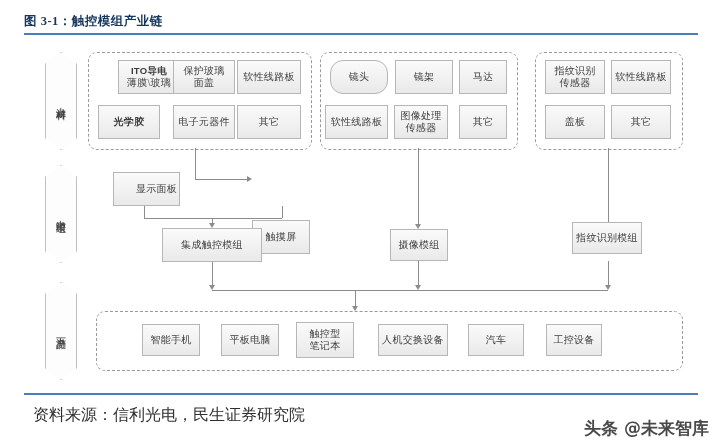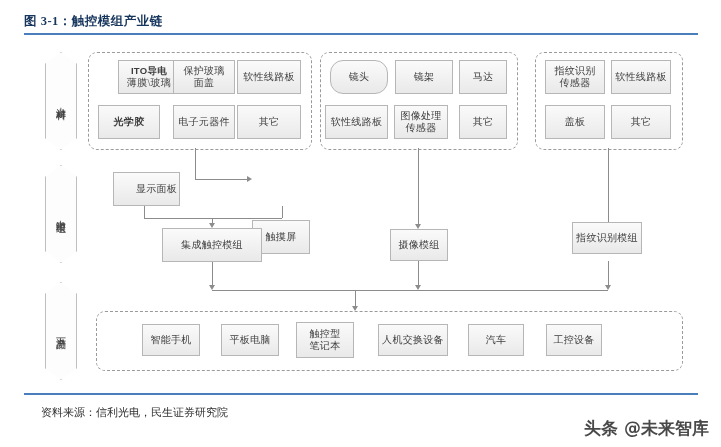--- a/index.html
+++ b/index.html
@@ -18,21 +18,21 @@
   #title-rule{
     position:absolute;left:24px;top:33px;width:674px;height:2px;
     background:#4A7EBB;
   }
   #footer-rule{
     position:absolute;left:24px;top:393px;width:674px;height:2px;
     background:#4A7EBB;
   }
   #source-note{
     position:absolute;left:33px;top:405px;
-    font-size:11px;color:#2F2F2F;white-space:nowrap;margin-left:8px;
+    font-size:16px;color:#2F2F2F;white-space:nowrap;
   }
   #watermark{
     position:absolute;right:12px;top:417px;
     font-size:17px;font-weight:bold;color:#3a3a3a;
     font-family:"DejaVu Sans","Liberation Sans",sans-serif;
     white-space:nowrap;opacity:.92;
   }
 
   
   .stage{

